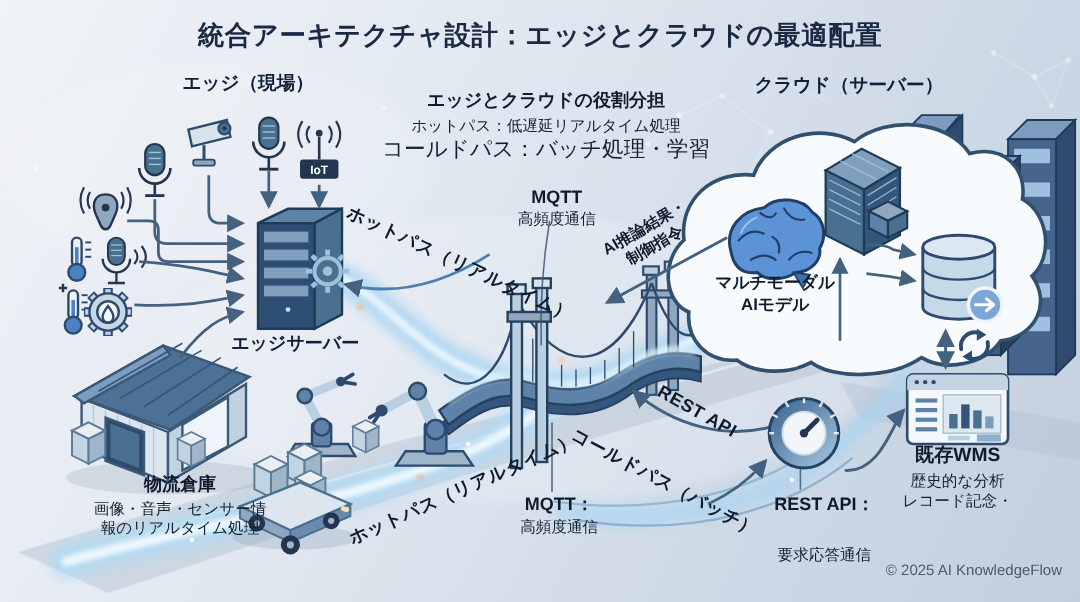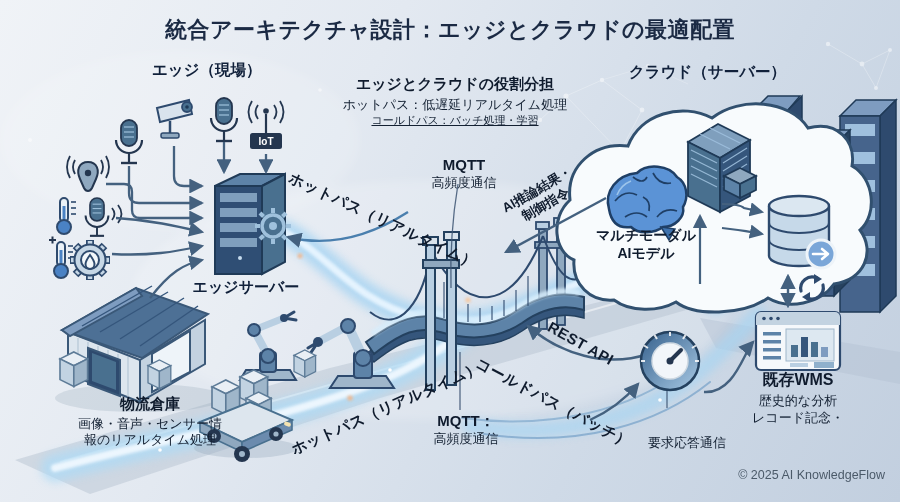--- a/index.html
+++ b/index.html
@@ -479,21 +479,21 @@
 
   <div class="lbl b c" style="left:0;top:16px;width:900px;font-size:22px;color:#1b2a44;letter-spacing:0.5px;">統合アーキテクチャ設計：エッジとクラウドの最適配置</div>
 
   <div class="lbl b" style="left:152px;top:60px;font-size:15.5px;color:#10203a;">エッジ（現場）</div>
 
   <div class="lbl b c" style="left:625px;top:62px;width:165px;font-size:15.5px;color:#10203a;">クラウド（サーバー）</div>
 
   <div class="lbl c blk" style="left:310px;top:74px;width:290px;">
     <span class="b" style="font-size:15px;color:#0f1b2d;margin-bottom:3px;">エッジとクラウドの役割分担</span>
     <span style="font-size:13px;color:#132032;">ホットパス：低遅延リアルタイム処理</span>
-    <span style="font-size:11px;color:#132032;text-decoration:underline;">コールドパス：バッチ処理・学習</span>
+    <span style="font-size:18px;color:#132032;">コールドパス：バッチ処理・学習</span>
   </div>
 
   <div class="lbl c blk" style="left:405px;top:141px;width:118px;margin-top:14px;">
     <span class="b" style="font-size:15px;color:#0f1b2d;">MQTT</span>
     <span style="font-size:13px;color:#132032;">高頻度通信</span>
   </div>
 
   <div class="lbl b c" style="left:180px;top:277px;width:132px;font-size:15px;color:#10203a;">エッジサーバー</div>
 
   <div class="lbl c blk" style="left:32px;top:394px;width:236px;">
@@ -512,20 +512,21 @@
     <span style="font-size:13px;color:#132032;">歴史的な分析</span>
     <span style="font-size:13px;color:#132032;">レコード記念・</span>
   </div>
 
   <div class="lbl c blk" style="left:410px;top:411px;width:112px;">
     <span class="b" style="font-size:15px;color:#0f1b2d;">MQTT：</span>
     <span style="font-size:13px;color:#132032;">高頻度通信</span>
   </div>
 
   <div class="lbl c blk" style="left:626px;top:411px;width:122px;">
+    <span class="b" style="font-size:15px;color:#0f1b2d;">REST API：</span>
     <span style="font-size:13px;color:#132032;margin-top:24px;">要求応答通信</span>
   </div>
 
   <div class="lbl b rot" style="left:290px;top:167px;font-size:15px;color:#0f1b2d;transform:rotate(25deg);letter-spacing:0.5px;">ホットパス（リアルタイム）</div>
 
   <div class="lbl b rot c blk" style="left:494px;top:208px;width:110px;transform:rotate(-30deg);">
     <span style="font-size:13px;color:#0f1b2d;">AI推論結果・</span>
     <span style="font-size:13px;color:#0f1b2d;">制御指令</span>
   </div>
 

